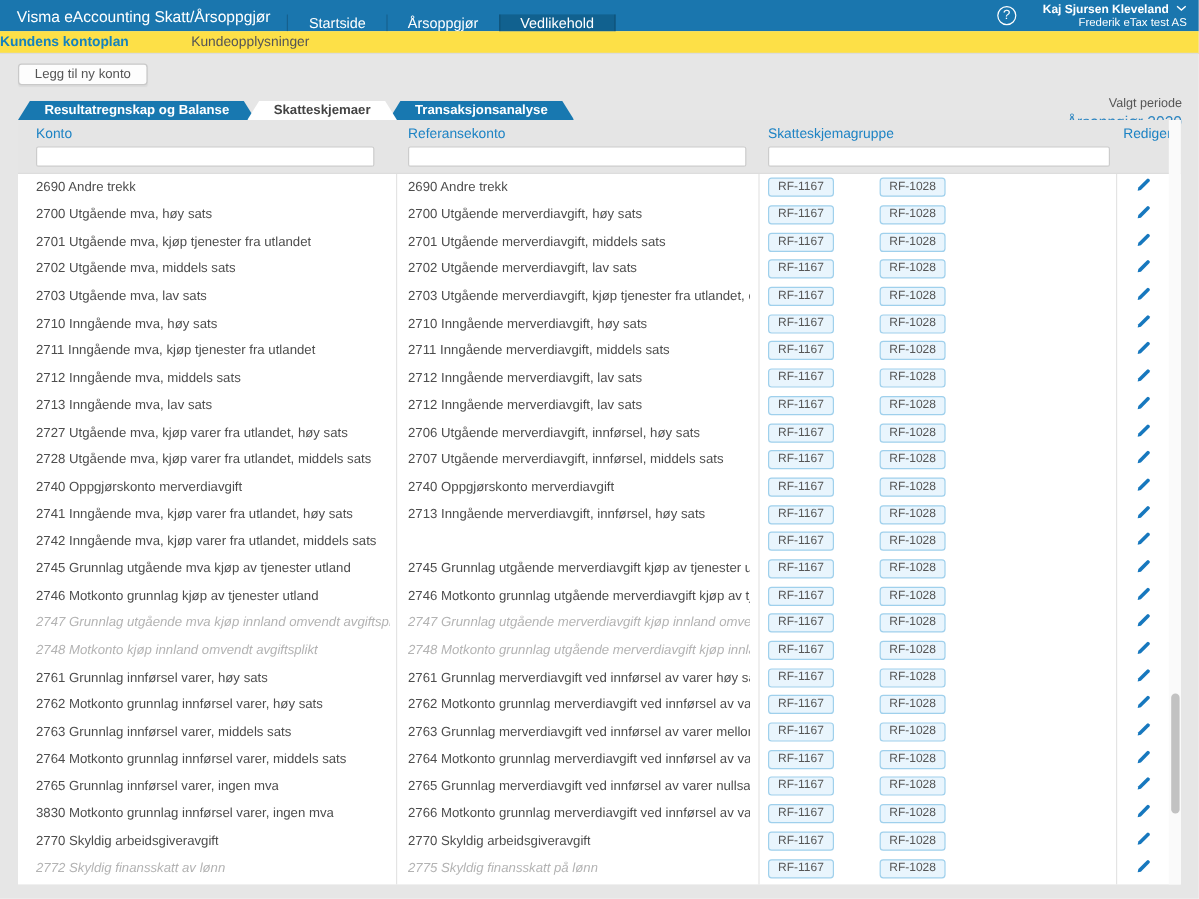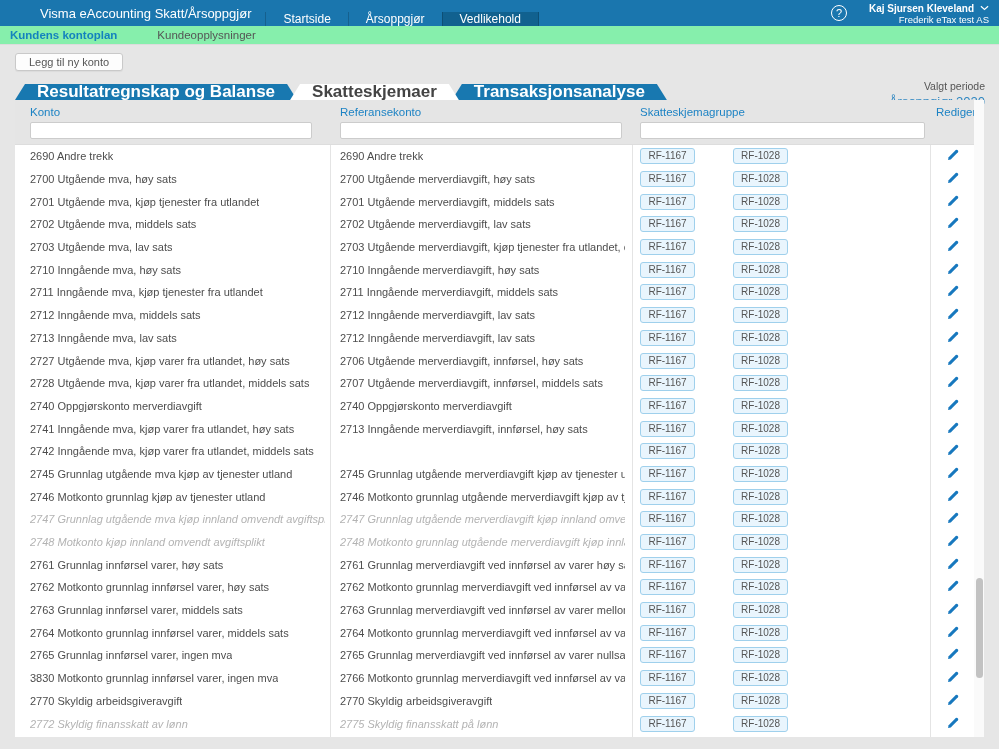--- a/index.html
+++ b/index.html
@@ -7,21 +7,21 @@
   body {
     font-family: "Liberation Sans", sans-serif;
     background: #e6e6e6;
     position: relative;
     overflow: hidden;
     color: #4d4d4d;
   }
   
   .topbar {
     height: 26px; background: #1a76ae; color: #fff;
-    display: flex; align-items: stretch; padding-left: 26px;
+    display: flex; align-items: stretch;
   }
   .topbar-title {
     font-size: 13px; padding: 0 14px; display: flex; align-items: center;
     white-space: nowrap;
   }
   .topbar-menu { display: flex; align-items: flex-end; }
   .menu-item {
     font-size: 12px; padding: 0 17px; display: flex; align-items: center;
     border-left: 1px solid rgba(0,0,0,0.18); cursor: pointer; white-space: nowrap;
   }
@@ -31,40 +31,40 @@
     width: 16px; height: 16px; border: 1px solid #fff; border-radius: 50%;
     font-size: 11px; line-height: 14px; text-align: center; margin-right: 22px;
     cursor: pointer; flex: none;
   }
   .user-block { text-align: right; line-height: 11px; cursor: pointer; }
   .user-name { font-size: 10px; font-weight: bold; white-space: nowrap; }
   .user-company { font-size: 9.5px; white-space: nowrap; }
   .chevron { margin-left: 6px; vertical-align: 1px; }
   
   .subnav {
-    height: 19px; background: #86efac; border-bottom: 1px solid #dcdcdc;
-    display: flex; align-items: center; padding-left: 10px;
+    height: 19px; background: #fde047; border-bottom: 1px solid #dcdcdc;
+    display: flex; align-items: center; padding-left: 0; gap: 12px;
   }
   .subnav-item { font-size: 11.5px; color: #555; margin-right: 40px; cursor: pointer; }
   .subnav-item.active { color: #1482be; font-weight: bold; }
   
   .add-btn {
     position: absolute; left: 15px; top: 53px; height: 18px;
     background: #fdfdfd; border: 1px solid #c9c9c9; border-radius: 3px;
     font-size: 11px; color: #555; padding: 0 13px; cursor: pointer;
     font-family: "Liberation Sans", sans-serif;
     box-shadow: 0 1px 1px rgba(0,0,0,0.05);
   }
   .period-box { position: absolute; right: 14px; top: 52px; text-align: right; }
   .period-label { font-size: 10.5px; color: #555; margin-top: 28px; }
   .period-value { font-size: 13px; color: #2e86c1; margin-top: 2px; cursor: pointer; }
   
   .tabstrip { position: absolute; left: 15px; top: 84px; display: flex; }
   .tab {
-    height: 16px; font-size: 17px; font-weight: bold; color: #fff;
+    height: 16px; font-size: 11px; font-weight: bold; color: #fff;
     background: #1878b0; display: flex; align-items: center; justify-content: center;
     padding: 0 22px; cursor: pointer; white-space: nowrap;
     clip-path: polygon(10px 0, calc(100% - 10px) 0, 100% 100%, 0 100%);
     margin-right: -7px;
   }
   .tab.active { background: #fff; color: #444; z-index: 2; }
   
   .card {
     position: absolute; left: 15px; top: 100px; width: 969px; height: 637px;
     background: #fff;

